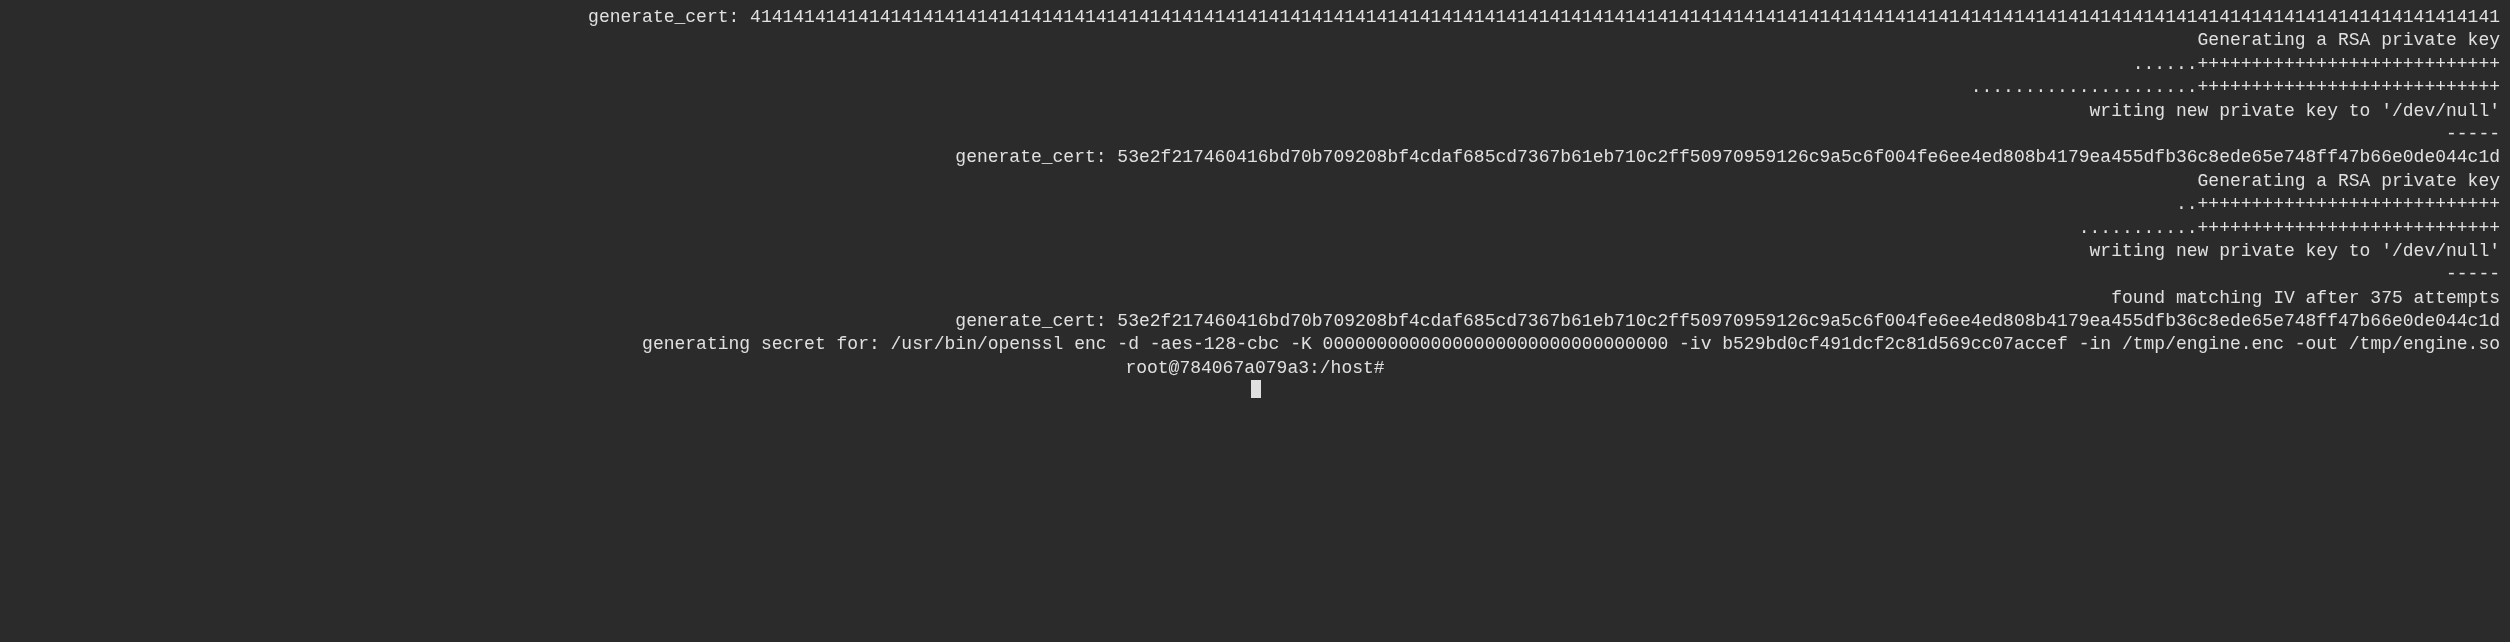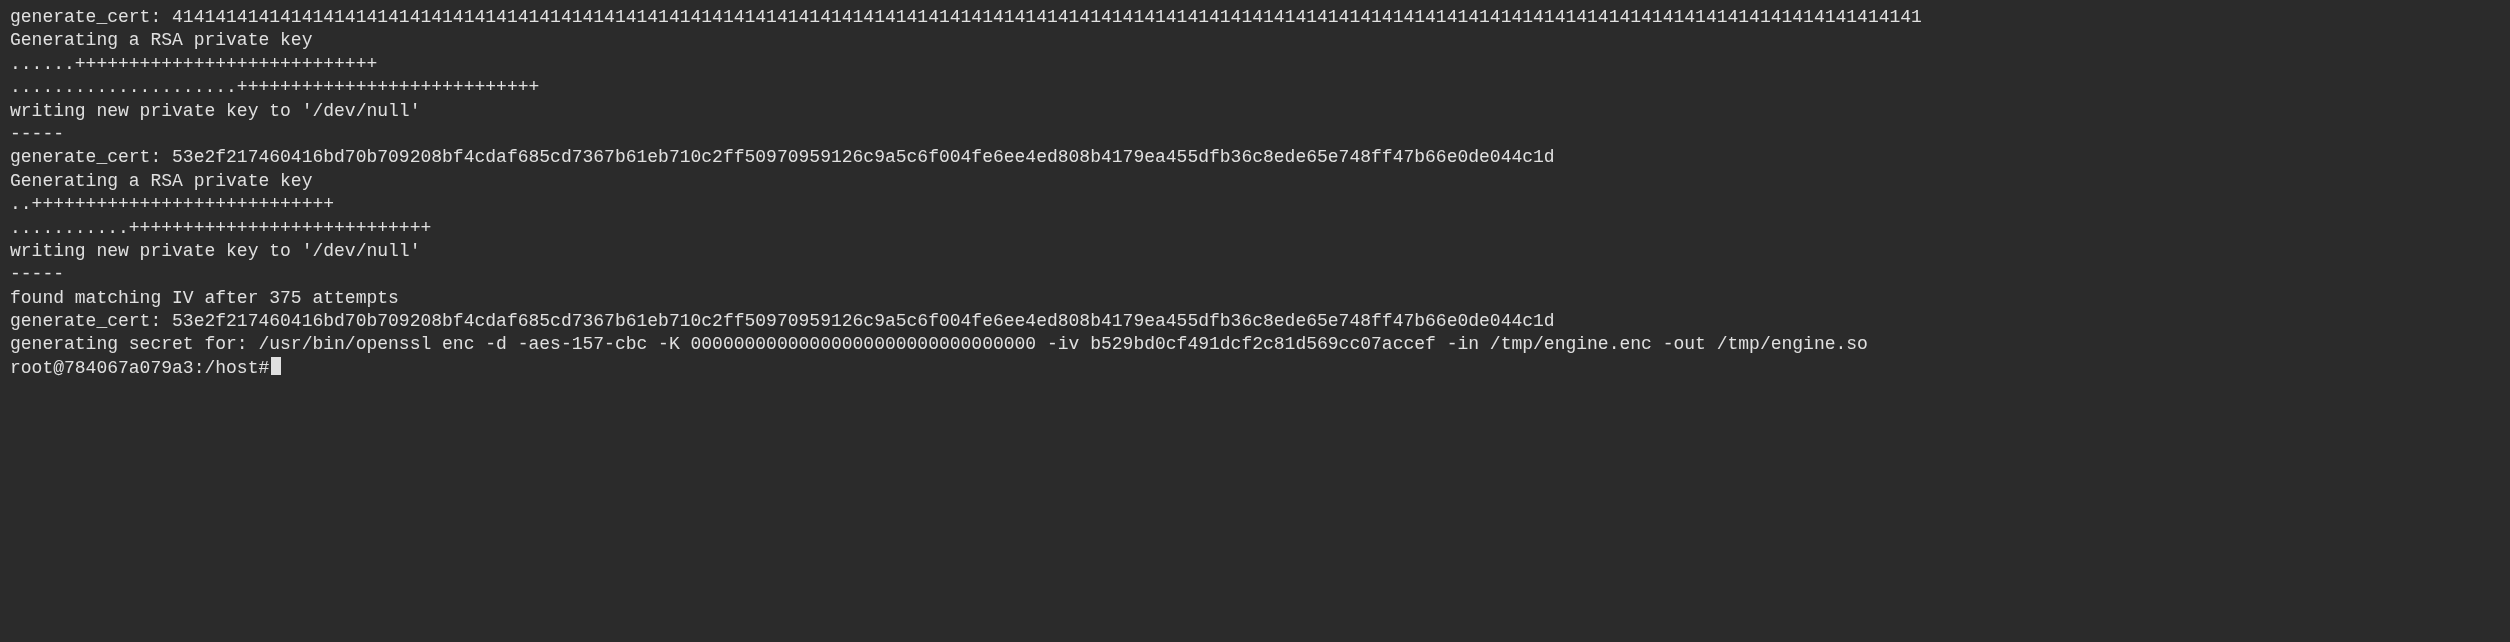--- a/index.html
+++ b/index.html
@@ -14,24 +14,26 @@
       line-height: 1.3;
       color: #e0e0e0;
       padding: 6px 10px;
       white-space: nowrap;
       overflow: hidden;
       width: 2510px;
       height: 642px;
     }
     .terminal-line {
       display: block;
+      text-align: right;
     }
     .prompt-line {
       display: flex;
-      align-items: flex-start;
+      align-items: center;
+      flex-direction: column;
     }
     .prompt-text {
       color: #e0e0e0;
     }
     .cursor {
       display: inline-block;
       width: 10px;
       height: 18px;
       background-color: #e0e0e0;
       margin-left: 2px;
@@ -49,18 +51,18 @@
   <div class="terminal-line">writing new private key to '/dev/null'</div>
   <div class="terminal-line">-----</div>
   <div class="terminal-line">generate_cert: 53e2f217460416bd70b709208bf4cdaf685cd7367b61eb710c2ff50970959126c9a5c6f004fe6ee4ed808b4179ea455dfb36c8ede65e748ff47b66e0de044c1d</div>
   <div class="terminal-line">Generating a RSA private key</div>
   <div class="terminal-line">..++++++++++++++++++++++++++++</div>
   <div class="terminal-line">...........++++++++++++++++++++++++++++</div>
   <div class="terminal-line">writing new private key to '/dev/null'</div>
   <div class="terminal-line">-----</div>
   <div class="terminal-line">found matching IV after 375 attempts</div>
   <div class="terminal-line">generate_cert: 53e2f217460416bd70b709208bf4cdaf685cd7367b61eb710c2ff50970959126c9a5c6f004fe6ee4ed808b4179ea455dfb36c8ede65e748ff47b66e0de044c1d</div>
-  <div class="terminal-line">generating secret for: /usr/bin/openssl enc -d -aes-157-cbc -K 00000000000000000000000000000000 -iv b529bd0cf491dcf2c81d569cc07accef -in /tmp/engine.enc -out /tmp/engine.so</div>
+  <div class="terminal-line">generating secret for: /usr/bin/openssl enc -d -aes-128-cbc -K 00000000000000000000000000000000 -iv b529bd0cf491dcf2c81d569cc07accef -in /tmp/engine.enc -out /tmp/engine.so</div>
   <div class="prompt-line">
     <span class="prompt-text">root@784067a079a3:/host# </span>
     <span class="cursor"></span>
   </div>
 </div>
 
 </body></html>

